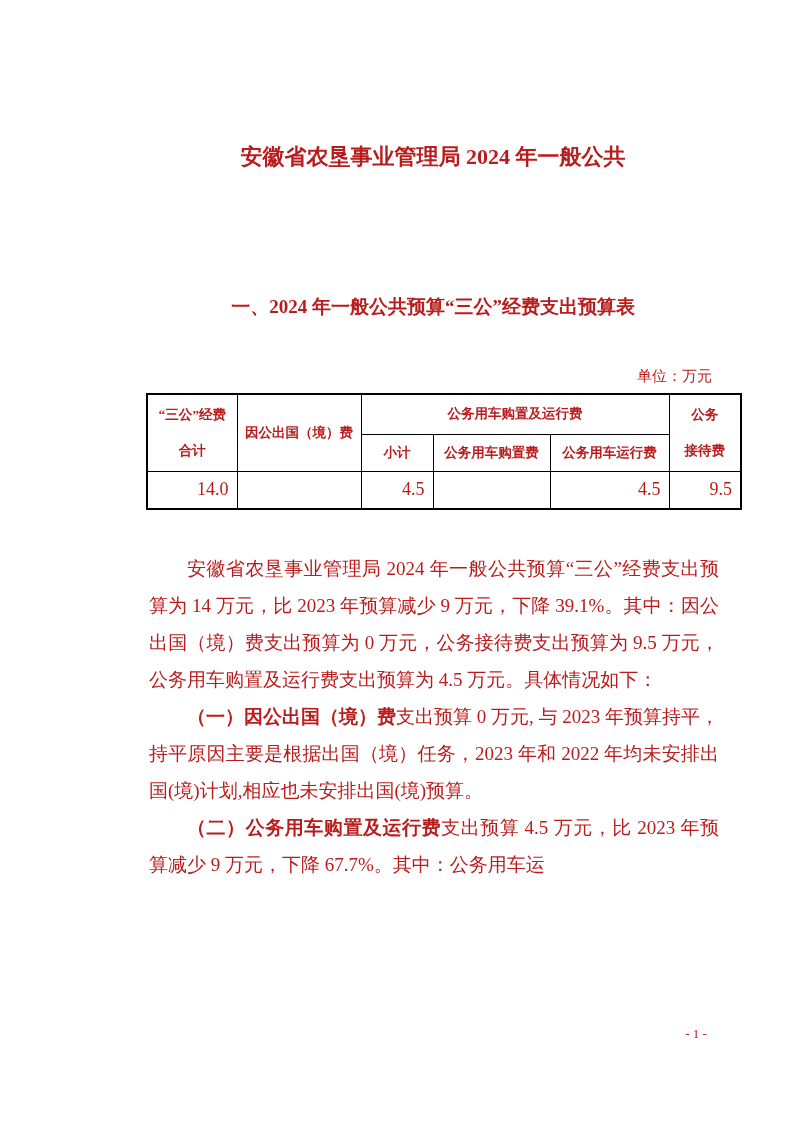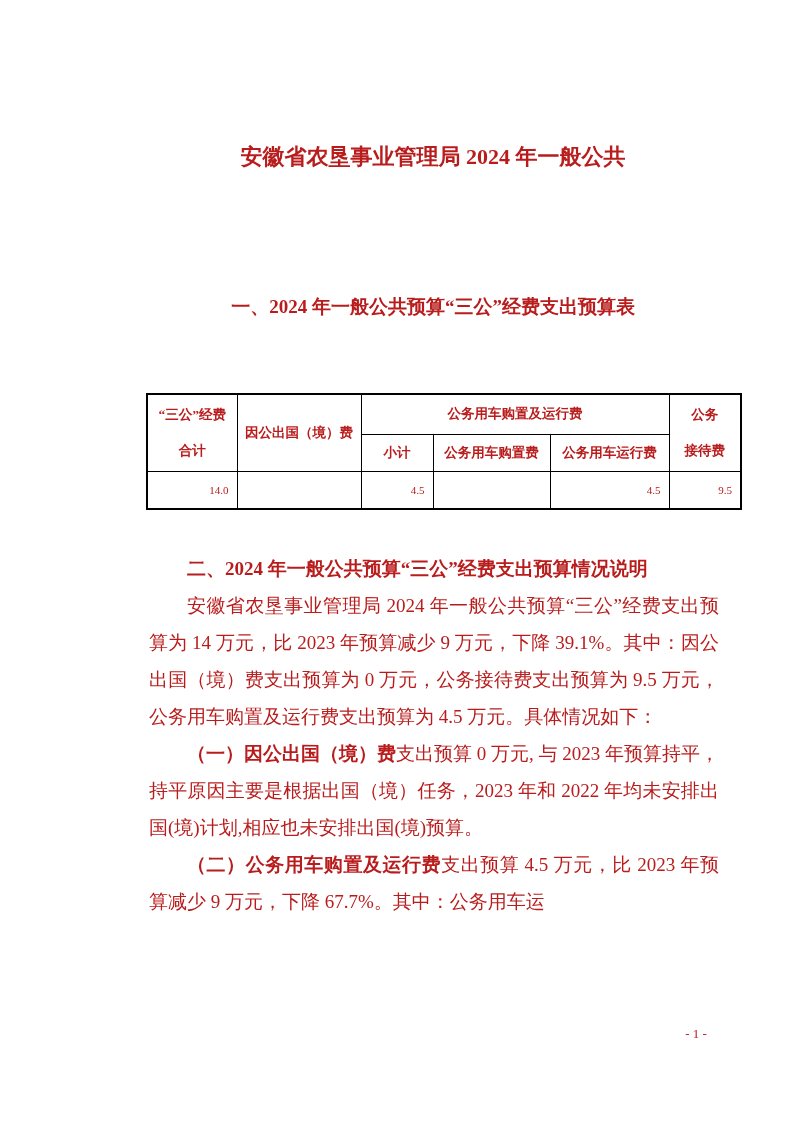--- a/index.html
+++ b/index.html
@@ -67,21 +67,21 @@
     text-align: center;
     vertical-align: middle;
     overflow: hidden;
   }
   .budget-table .thline { display: block; line-height: 36px; }
   .budget-table tr.hrow1 { height: 40px; }
   .budget-table tr.hrow2 { height: 37px; }
   .budget-table tr.vrow  { height: 38px; }
   .budget-table td.val {
     font-weight: 400;
-    font-size: 11px;
+    font-size: 18px;
     text-align: right;
     padding-right: 8px;
   }
   .body-text {
     position: absolute;
     top: 550px;
     left: 113px;
     width: 570px;
     font-size: 19px;
     line-height: 37px;
@@ -106,20 +106,21 @@
 <body>
 
 <div class="page">
 
   <h1 class="doc-title">
     <span class="title-line">安徽省农垦事业管理局 2024 年一般公共</span>
   </h1>
 
   <h2 class="section1-heading">一、2024 年一般公共预算“三公”经费支出预算表</h2>
 
+  <div class="unit-note">单位：万元</div>
 
   <table class="budget-table">
     <colgroup>
       <col style="width:90px">
       <col style="width:124px">
       <col style="width:72px">
       <col style="width:117px">
       <col style="width:119px">
       <col style="width:72px">
     </colgroup>
@@ -146,21 +147,20 @@
         <td class="val"></td>
         <td class="val">4.5</td>
         <td class="val"></td>
         <td class="val">4.5</td>
         <td class="val">9.5</td>
       </tr>
     </tbody>
   </table>
 
   <div class="body-text">
-    <p class="para bold">二、2024 年一般公共预算“三公”经费支出预算情况说明</p>
     <p class="para">安徽省农垦事业管理局 2024 年一般公共预算“三公”经费支出预算为 14 万元，比 2023 年预算减少 9 万元，下降 39.1%。其中：因公出国（境）费支出预算为 0 万元，公务接待费支出预算为 9.5 万元，公务用车购置及运行费支出预算为 4.5 万元。具体情况如下：</p>
     <p class="para"><span class="bold">（一）因公出国（境）费</span><span>支出预算 0 万元, 与 2023 年预算持平，持平原因主要是根据出国（境）任务，2023 年和 2022 年均未安排出国(境)计划,相应也未安排出国(境)预算。</span></p>
     <p class="para"><span class="bold">（二）公务用车购置及运行费</span><span>支出预算 4.5 万元，比 2023 年预算减少 9 万元，下降 67.7%。其中：公务用车运</span></p>
   </div>
 
   <div class="page-number">- 1 -</div>
 
 </div>
 
 </body></html>

